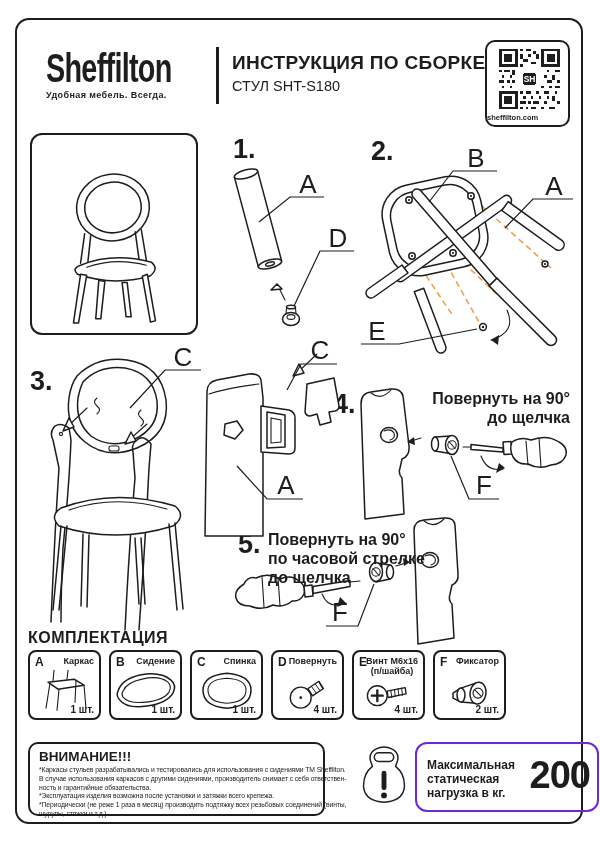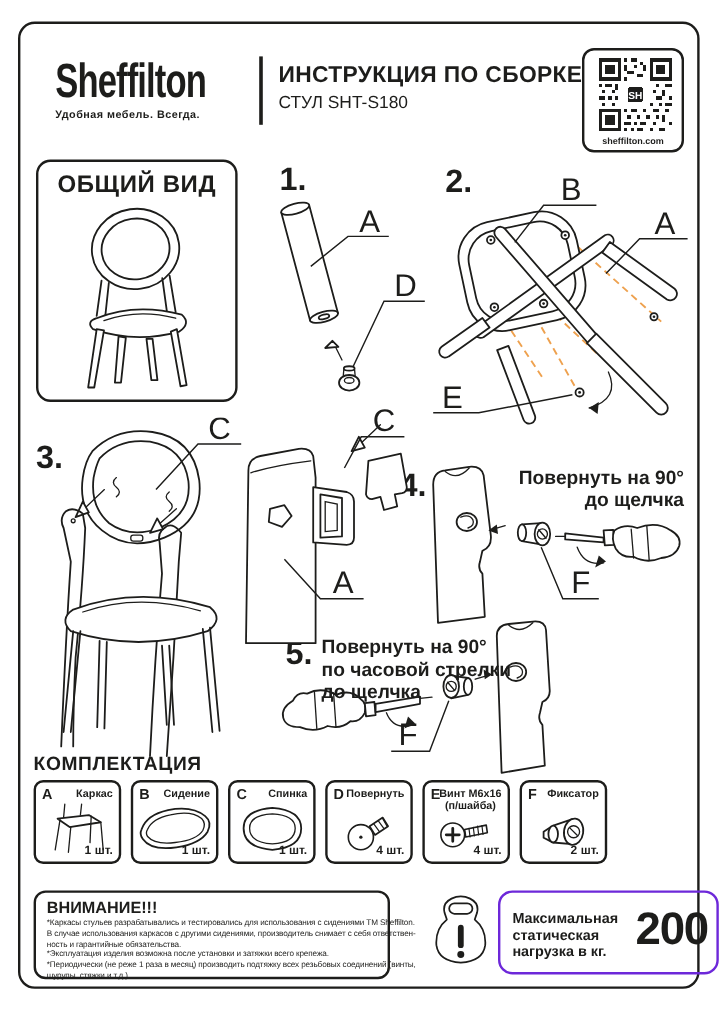--- a/index.html
+++ b/index.html
@@ -7,21 +7,21 @@
   body{position:relative;font-family:"Liberation Sans",sans-serif;color:#1d1d1b;overflow:hidden}
   .abs{position:absolute}
   .frame{left:15px;top:18px;width:568px;height:806px;border:2px solid #1d1d1b;border-radius:14px}
   .logo{left:46px;top:46px;font-size:40px;font-weight:bold;letter-spacing:-1px;transform:scaleX(.72);transform-origin:left top;white-space:nowrap}
   .tagline{left:46px;top:90px;font-size:9px;font-weight:bold;letter-spacing:.4px;white-space:nowrap}
   .hdr-divider{left:216px;top:47px;width:3px;height:57px;background:#1d1d1b}
   .doc-title{left:232px;top:52px;font-size:19px;font-weight:bold;letter-spacing:.3px;white-space:nowrap}
   .doc-subtitle{left:232px;top:78px;font-size:14.5px;white-space:nowrap}
   .qr-box{left:485px;top:40px;width:85px;height:87px;border:2px solid #1d1d1b;border-radius:10px}
   .qr-code{position:absolute;left:8px;top:4px}
-  .qr-caption{position:absolute;left:0;right:0;bottom:3px;text-align:center;font-size:7.5px;font-weight:bold}
+  .qr-caption{position:absolute;left:0;right:0;bottom:3px;text-align:left;font-size:7.5px;font-weight:bold}
   .overview-box{left:30px;top:133px;width:168px;height:202px;border:2px solid #1d1d1b;border-radius:12px}
   .overview-title{position:absolute;left:0;right:0;top:8px;text-align:center;font-size:20px;font-weight:bold;letter-spacing:.5px}
   .stepnum{font-size:27px;font-weight:bold}
   .note{font-size:16px;font-weight:bold;line-height:1.2}
   .kit-title{left:28px;top:629px;font-size:16px;font-weight:bold;letter-spacing:.5px}
   .kbox{top:650px;width:73px;height:70px;border:2px solid #1d1d1b;border-radius:8px;background:#fff}
   .kletter{position:absolute;left:5px;top:3px;font-size:12px;font-weight:bold}
   .kname{position:absolute;right:5px;top:4px;font-size:9px;font-weight:bold;text-align:center;line-height:1.15}
   .kqty{position:absolute;right:5px;bottom:3px;font-size:10px;font-weight:bold}
   .kfig{position:absolute;left:50%;top:54%;transform:translate(-50%,-45%)}
@@ -68,21 +68,20 @@
       <path d="M9 1h1v1h-1zM11 1h2v1h-2zM14 2h1v1h-1zM9 3h1v2h-1zM12 3h1v1h-1zM15 3h1v2h-1zM10 5h2v1h-2zM13 6h2v1h-2zM9 7h1v1h-1zM1 9h1v1h-1zM3 9h2v1h-2zM6 9h1v2h-1zM19 9h1v1h-1zM22 9h2v1h-2zM2 11h1v1h-1zM5 11h1v1h-1zM18 11h1v1h-1zM21 11h1v2h-1zM1 13h2v1h-2zM4 13h1v1h-1zM6 13h1v1h-1zM19 13h2v1h-2zM23 13h1v1h-1zM2 15h1v1h-1zM5 15h1v1h-1zM17 15h1v1h-1zM20 15h1v1h-1zM22 15h2v1h-2zM9 17h1v1h-1zM11 17h2v1h-2zM15 17h1v1h-1zM18 17h2v1h-2zM22 17h1v1h-1zM10 19h1v1h-1zM13 19h1v1h-1zM16 19h1v1h-1zM19 19h1v1h-1zM21 19h1v2h-1zM9 21h2v1h-2zM12 21h1v1h-1zM14 21h2v1h-2zM18 21h1v1h-1zM23 21h1v1h-1zM9 23h1v1h-1zM11 23h1v1h-1zM13 23h2v1h-2zM17 23h1v1h-1zM20 23h2v1h-2z"></path>
     </g>
     <rect x="9.4" y="9.4" width="6.2" height="6.2" fill="#fff"></rect>
     <rect x="10.1" y="10.1" width="4.8" height="4.8" rx="0.9" fill="#1d1d1b"></rect>
     <text x="12.5" y="13.7" text-anchor="middle" font-size="3.2" font-weight="bold" fill="#fff">SH</text>
   </svg>
   <div class="qr-caption">sheffilton.com</div>
 </div>
 
 <div class="abs overview-box">
-  <div class="overview-title">ОБЩИЙ ВИД</div>
   <svg width="120" height="162" viewBox="0 0 110 160" style="position:absolute;left:24px;top:34px">
     <ellipse class="inkw" cx="52" cy="38" rx="36" ry="33" transform="rotate(-8 52 38)"></ellipse>
     <ellipse class="ink" cx="52" cy="38" rx="28" ry="25" transform="rotate(-8 52 38)"></ellipse>
     <path class="ink" d="M24,64 L20,93 M30,66 L27,94 M80,60 L85,90 M74,62 L78,91"></path>
     <path class="inkw" d="M20,95 Q52,82 90,92 Q98,99 88,106 Q52,116 17,104 Q11,98 20,95 Z"></path>
     <path class="thin" d="M26,97 Q54,87 85,95"></path>
     <path class="inkw" d="M20,104 L13,152 L18,152 L26,105 Z"></path>
     <path class="inkw" d="M86,104 L94,150 L89,151 L81,106 Z"></path>
     <path class="inkw" d="M38,110 L35,148 L40,148 L44,111 Z"></path>
     <path class="inkw" d="M66,112 L70,146 L65,146 L61,112 Z"></path>
@@ -226,21 +225,21 @@
   <path class="inkw" d="M76,70 L84,69 L85,80 L77,81 Z"></path>
   <path class="inkw" d="M85,70.5 L122,64.5 L122,70.5 L85,77.5 Z"></path>
   <line class="thin" x1="122" y1="66" x2="132" y2="65"></line>
   <path class="thin" d="M94,78 Q100,93 116,88"></path>
   <polygon class="fillink" points="118,87 109,91 112,81"></polygon>
   <polyline class="ldr" points="146,68 130,110 98,110"></polyline>
   <text class="pl" x="112" y="105" text-anchor="middle">F</text>
 </svg>
 <div class="abs note" style="left:268px;top:530px;width:180px">
   <div>Повернуть на 90°</div>
-  <div>по часовой стрелки</div>
+  <div>по часовой стрелке</div>
   <div>до щелчка</div>
 </div>
 
 <div class="abs kit-title">КОМПЛЕКТАЦИЯ</div>
 
 <div class="abs kbox" style="left:28px">
   <span class="kletter">A</span>
   <span class="kname">Каркас</span>
   <svg class="kfig" width="46" height="44" viewBox="0 0 46 44">
     <path class="thin" d="M12,2 L11,13 M26,2 L25,11"></path>

